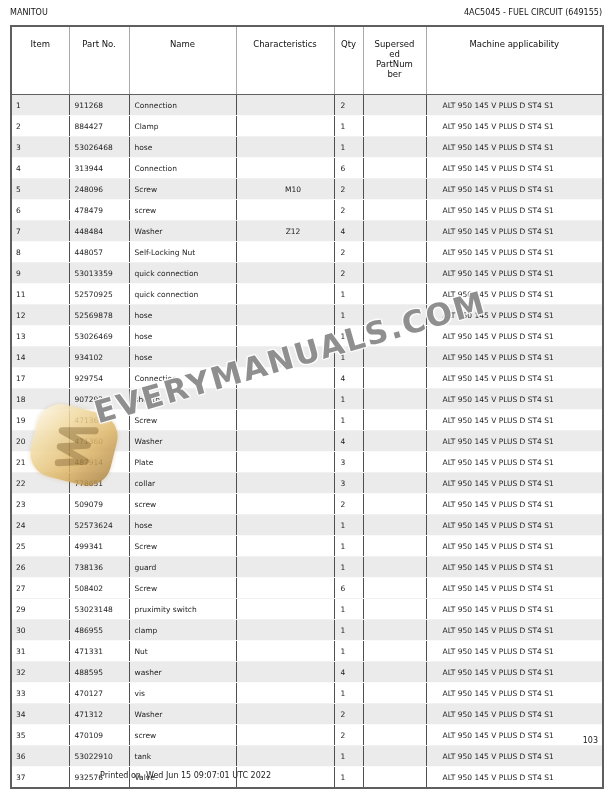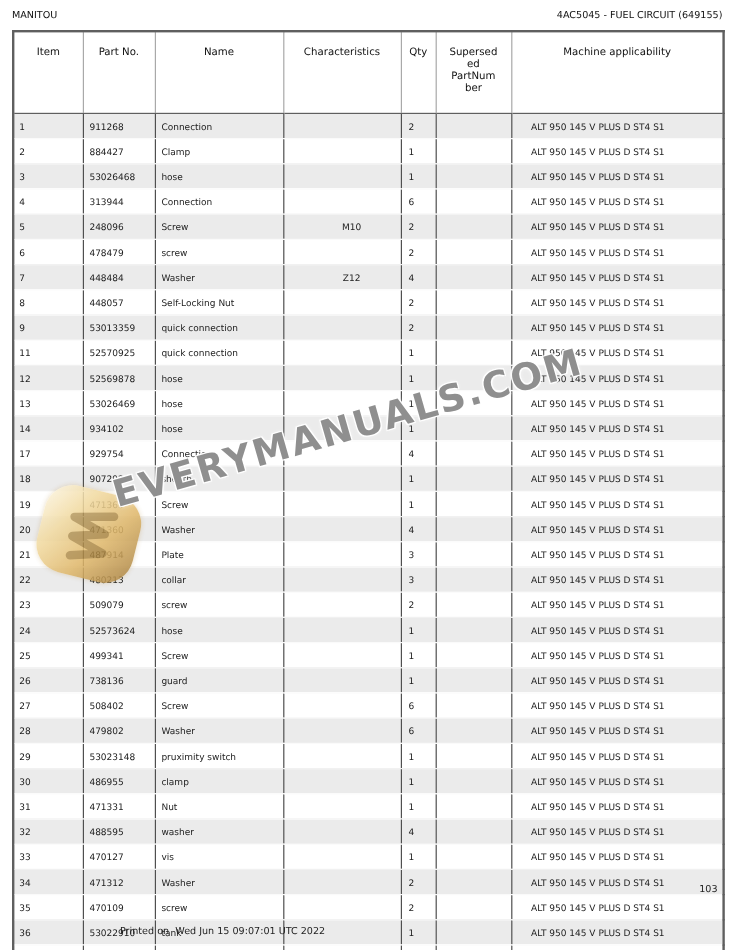--- a/index.html
+++ b/index.html
@@ -266,21 +266,21 @@
       <td class="part">487914</td>
       <td class="name">Plate</td>
       <td class="char"></td>
       <td class="qty">3</td>
       <td class="sup"></td>
       <td class="mach">ALT 950 145 V PLUS D ST4 S1</td>
     </tr>
 
     <tr class="shaded">
       <td class="item">22</td>
-      <td class="part">480213</td>
+      <td class="part">778651</td>
       <td class="name">collar</td>
       <td class="char"></td>
       <td class="qty">3</td>
       <td class="sup"></td>
       <td class="mach">ALT 950 145 V PLUS D ST4 S1</td>
     </tr>
 
     <tr class="plain">
       <td class="item">23</td>
       <td class="part">509079</td>
@@ -324,29 +324,20 @@
     <tr class="plain">
       <td class="item">27</td>
       <td class="part">508402</td>
       <td class="name">Screw</td>
       <td class="char"></td>
       <td class="qty">6</td>
       <td class="sup"></td>
       <td class="mach">ALT 950 145 V PLUS D ST4 S1</td>
     </tr>
 
-    <tr class="shaded">
-      <td class="item">28</td>
-      <td class="part">479802</td>
-      <td class="name">Washer</td>
-      <td class="char"></td>
-      <td class="qty">6</td>
-      <td class="sup"></td>
-      <td class="mach">ALT 950 145 V PLUS D ST4 S1</td>
-    </tr>
 
     <tr class="plain">
       <td class="item">29</td>
       <td class="part">53023148</td>
       <td class="name">pruximity switch</td>
       <td class="char"></td>
       <td class="qty">1</td>
       <td class="sup"></td>
       <td class="mach">ALT 950 145 V PLUS D ST4 S1</td>
     </tr>

